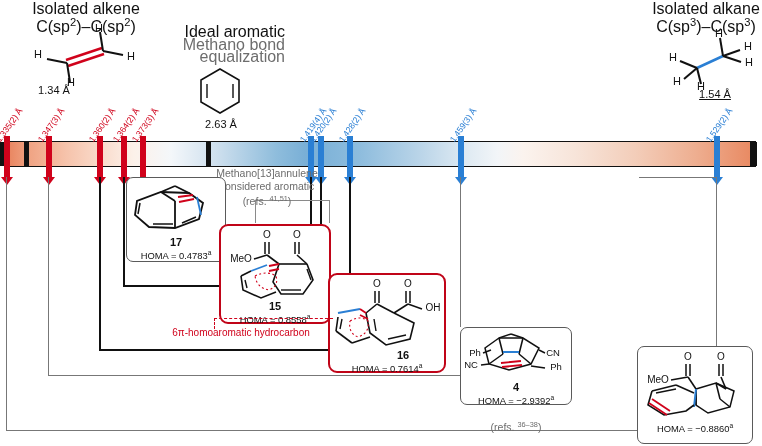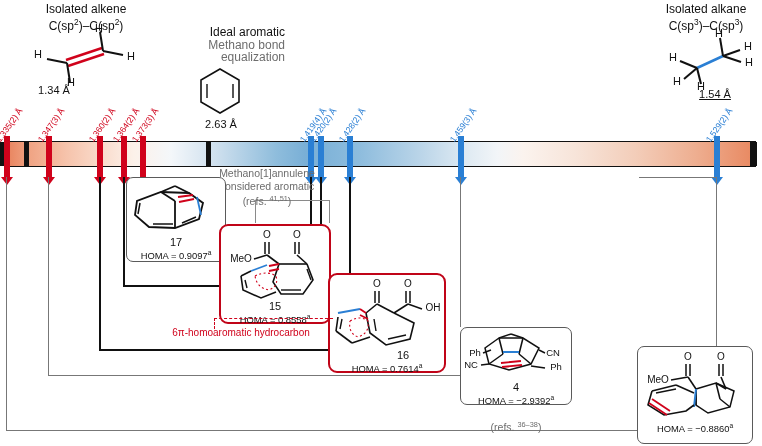--- a/index.html
+++ b/index.html
@@ -5,21 +5,21 @@
   html,body{margin:0;padding:0;}
   body{
     width:762px;height:446px;position:relative;overflow:hidden;
     background:#ffffff;
     font-family:"Liberation Sans","DejaVu Sans",sans-serif;
     color:#1a1a1a;
   }
   .abs{position:absolute;}
 
   
-  .hdr{font-size:12px;line-height:12.5px;text-align:center;color:#111;}
+  .hdr{font-size:16px;line-height:12.5px;text-align:center;color:#111;}
   .hdr .sub{color:#6d6d6d;}
   .val{font-size:11px;text-align:center;color:#111;}
 
   
   #bar{
     left:6px;top:141px;width:750px;height:24px;
     border-top:1.6px solid #111;border-bottom:1.6px solid #111;
     background:linear-gradient(to right,
       #e8825c 0%,
       #f0a484 3.2%,
@@ -63,21 +63,21 @@
   .tlab.blu{color:#2a7fd4;}
 
   
   .sbox{
     position:absolute;background:#fff;border-radius:7px;
     border:1.4px solid #555;box-sizing:border-box;
   }
   .sbox.red{border:2.6px solid #c00418;border-radius:9px;}
   .sbox.grey{border:1.4px solid #5a5a5a;}
   .cap{font-size:10.5px;text-align:center;color:#111;}
-  .capb{font-weight:normal;font-size:11px;}
+  .capb{font-weight:bold;font-size:11px;}
   .homa{font-size:9.4px;}
   sup{font-size:70%;}
 
   .note{font-size:10.5px;color:#6d6d6d;text-align:center;line-height:12.5px;}
   .rednote{font-size:10px;color:#d0021b;text-align:center;}
 
   svg{display:block;overflow:visible;}
 </style>
 </head>
 <body>
@@ -220,21 +220,21 @@
 
 <div class="abs" style="left:349px;top:177px;width:0;height:98px;border-left:2.6px solid #111;"></div>
 
 <div class="abs" style="left:460px;top:177px;width:0;height:150px;border-left:1.2px solid #777;"></div>
 
 <div class="abs" style="left:639px;top:177px;width:77px;height:169px;border-right:1.2px solid #777;border-top:1.2px solid #777;"></div>
 
 <div class="abs" style="left:255px;top:200px;width:73px;height:22px;border-left:1.2px solid #8a8a8a;border-top:1.2px solid #8a8a8a;border-right:1.2px solid #8a8a8a;"></div>
 
 <div class="abs note" style="left:203px;top:167px;width:128px;">
-  <span>Methano[1]annulene</span><br>
+  <span>Methano[13]annulene</span><br>
   <span>considered aromatic</span><br>
   <span><span>(refs. </span><sup>41,51</sup><span>)</span></span>
 </div>
 
 <div class="sbox grey" style="left:126px;top:177px;width:100px;height:85px;">
   <svg width="98" height="56" viewBox="0 0 98 56" style="margin-top:3px;">
 
     <path d="M10,20 L8,34 L22,46 L48,47 L72,38 L76,22 L62,12 L34,11 Z" fill="none" stroke="#111" stroke-width="1.8"></path>
     <line x1="34" y1="11" x2="48" y2="5" stroke="#111" stroke-width="1.8"></line>
     <line x1="62" y1="12" x2="48" y2="5" stroke="#111" stroke-width="1.8"></line>
@@ -245,21 +245,21 @@
     <line x1="52" y1="21" x2="67" y2="18" stroke="#d0021b" stroke-width="1.8"></line>
 
     <line x1="70" y1="16" x2="74" y2="34" stroke="#2a7fd4" stroke-width="1.8"></line>
 
     <line x1="13" y1="22" x2="11" y2="33" stroke="#111" stroke-width="1.5"></line>
     <line x1="26" y1="43" x2="46" y2="43" stroke="#111" stroke-width="1.5"></line>
     <line x1="55" y1="42" x2="69" y2="36" stroke="#111" stroke-width="1.5"></line>
   </svg>
   <div class="cap capb" style="margin-top:-1px;">17</div>
   <div class="cap homa" style="margin-top:1px;">
-    <span>HOMA = </span><span>0.9097</span><sup>a</sup>
+    <span>HOMA = </span><span>0.4783</span><sup>a</sup>
   </div>
 </div>
 
 <div class="sbox red" style="left:219px;top:224px;width:112px;height:100px;">
   <svg width="108" height="74" viewBox="0 0 108 74" style="margin-top:2px;">
     <text x="46" y="10" font-size="10" text-anchor="middle" fill="#111" font-family="Liberation Sans, sans-serif">O</text>
     <text x="76" y="10" font-size="10" text-anchor="middle" fill="#111" font-family="Liberation Sans, sans-serif">O</text>
     <line x1="44" y1="14" x2="44" y2="26" stroke="#111" stroke-width="1.5"></line>
     <line x1="48" y1="14" x2="48" y2="26" stroke="#111" stroke-width="1.5"></line>
     <line x1="74" y1="14" x2="74" y2="26" stroke="#111" stroke-width="1.5"></line>

